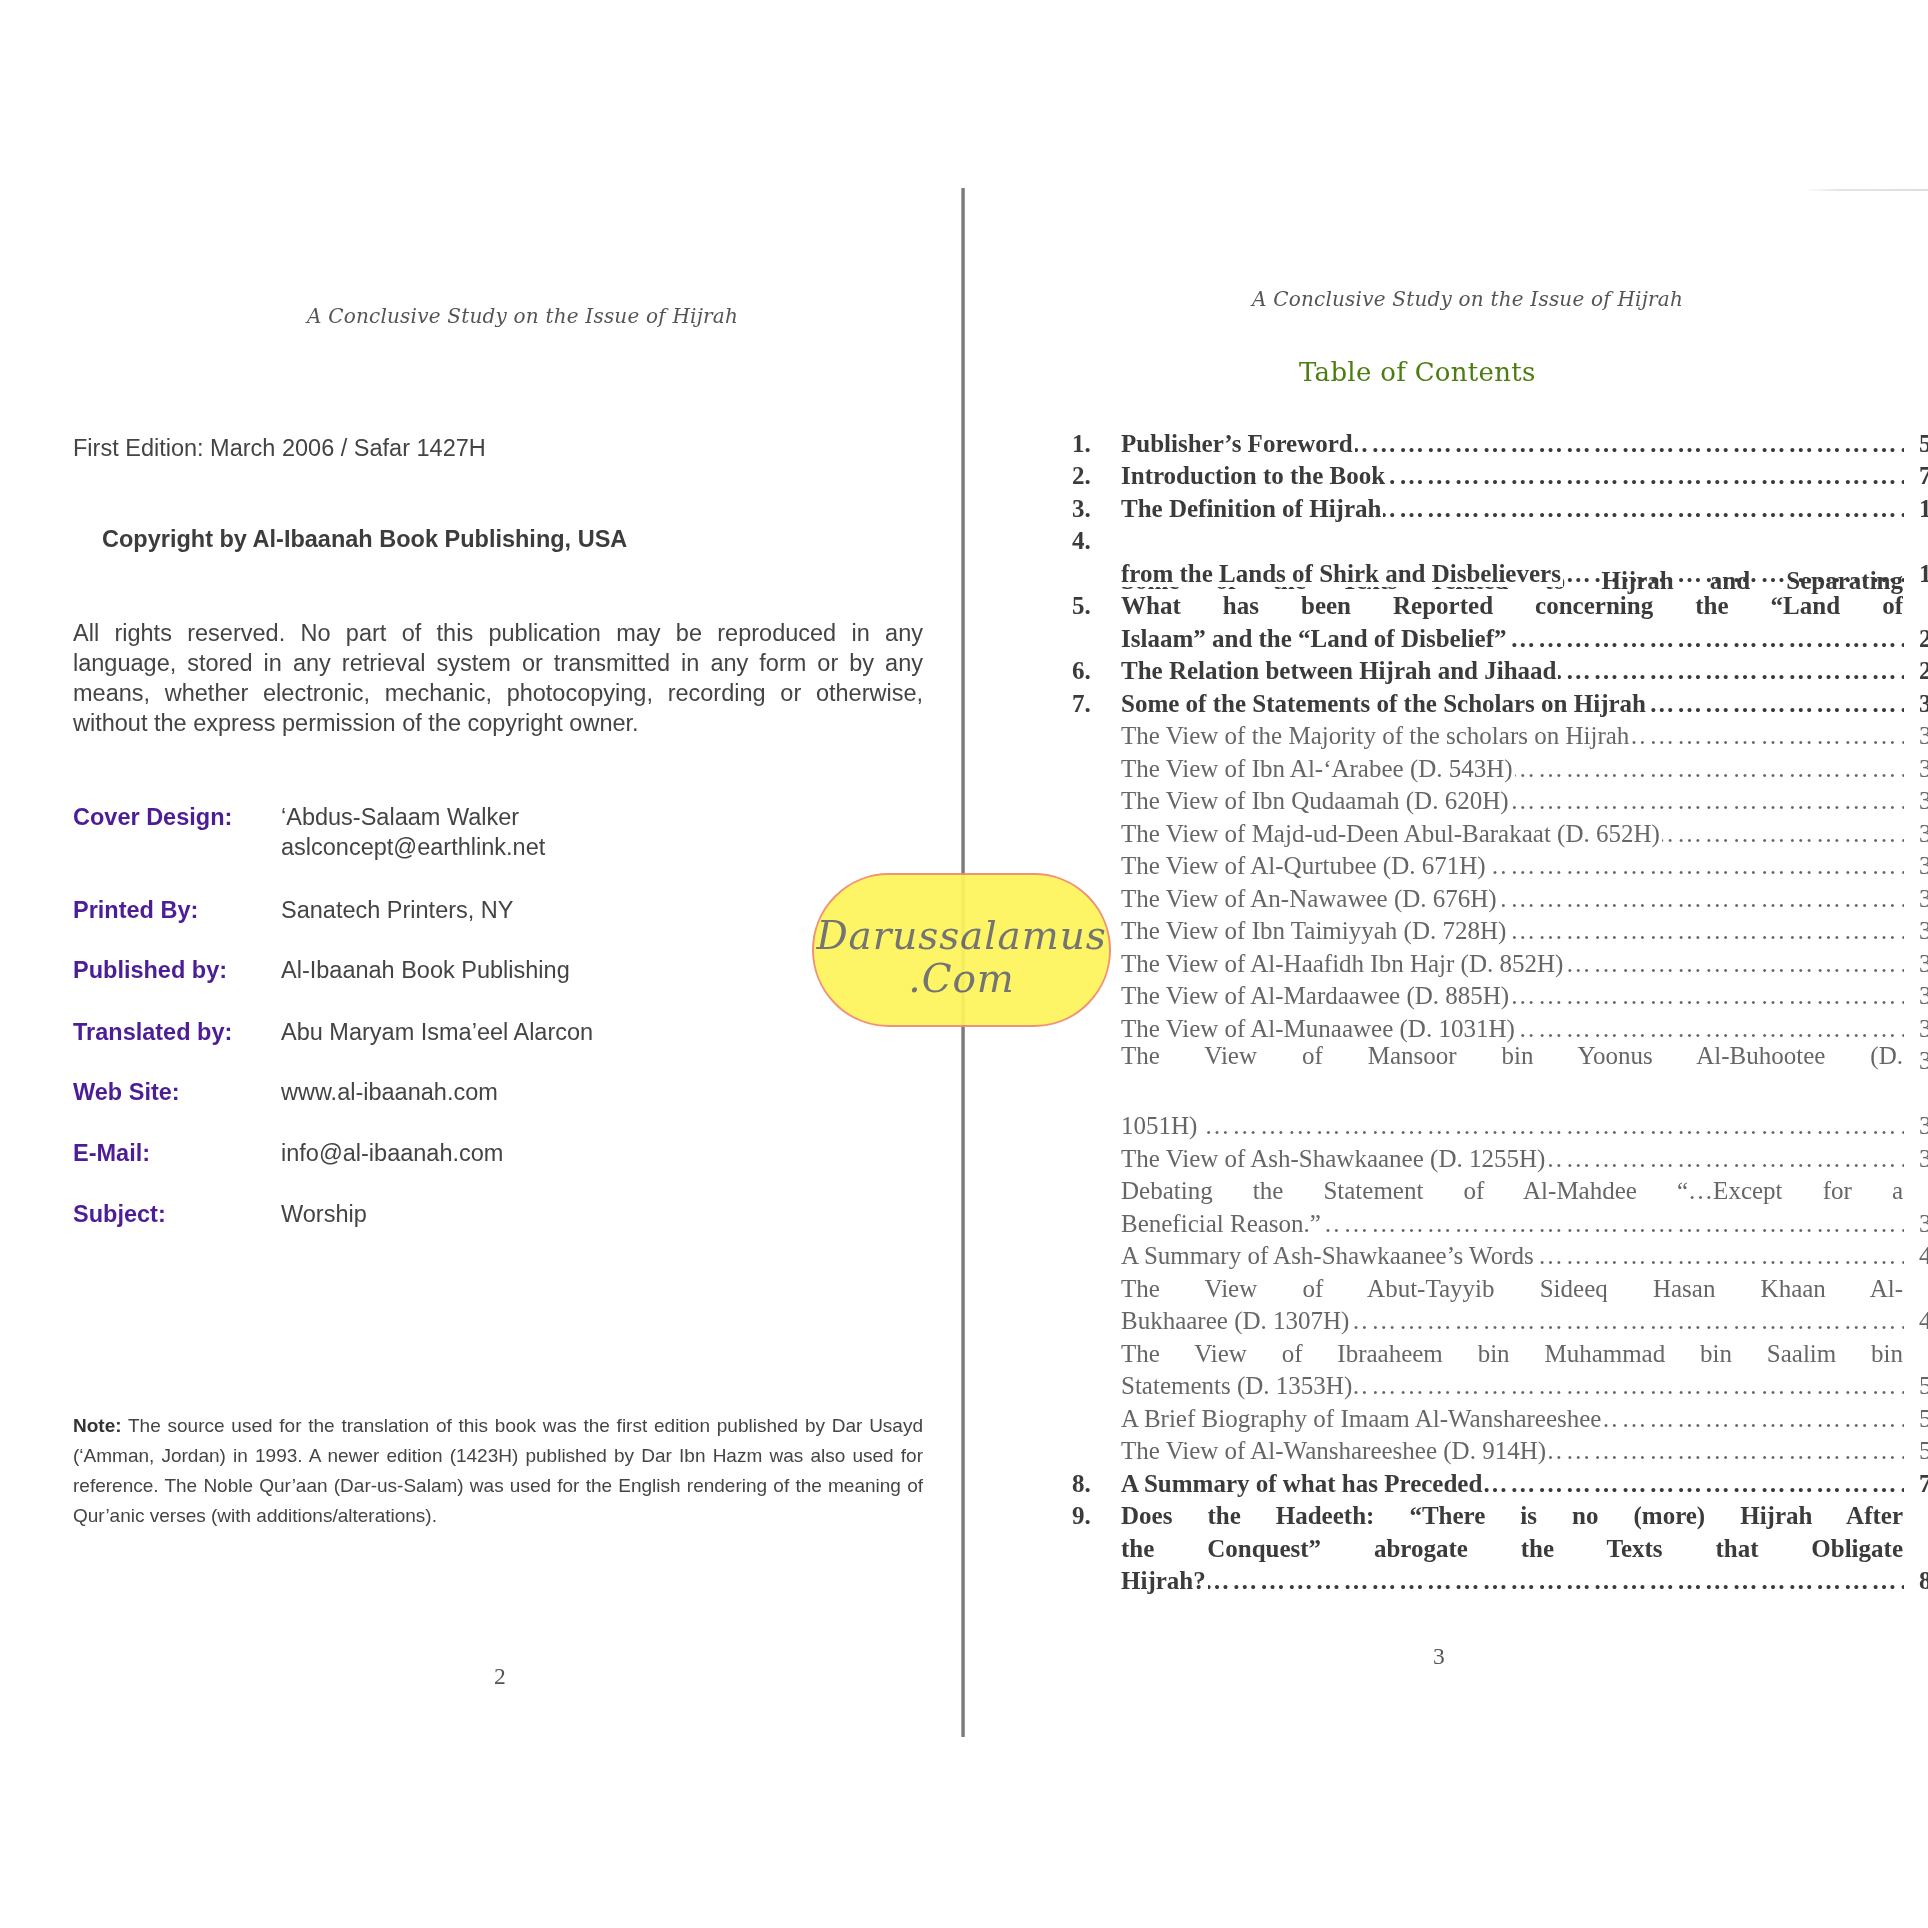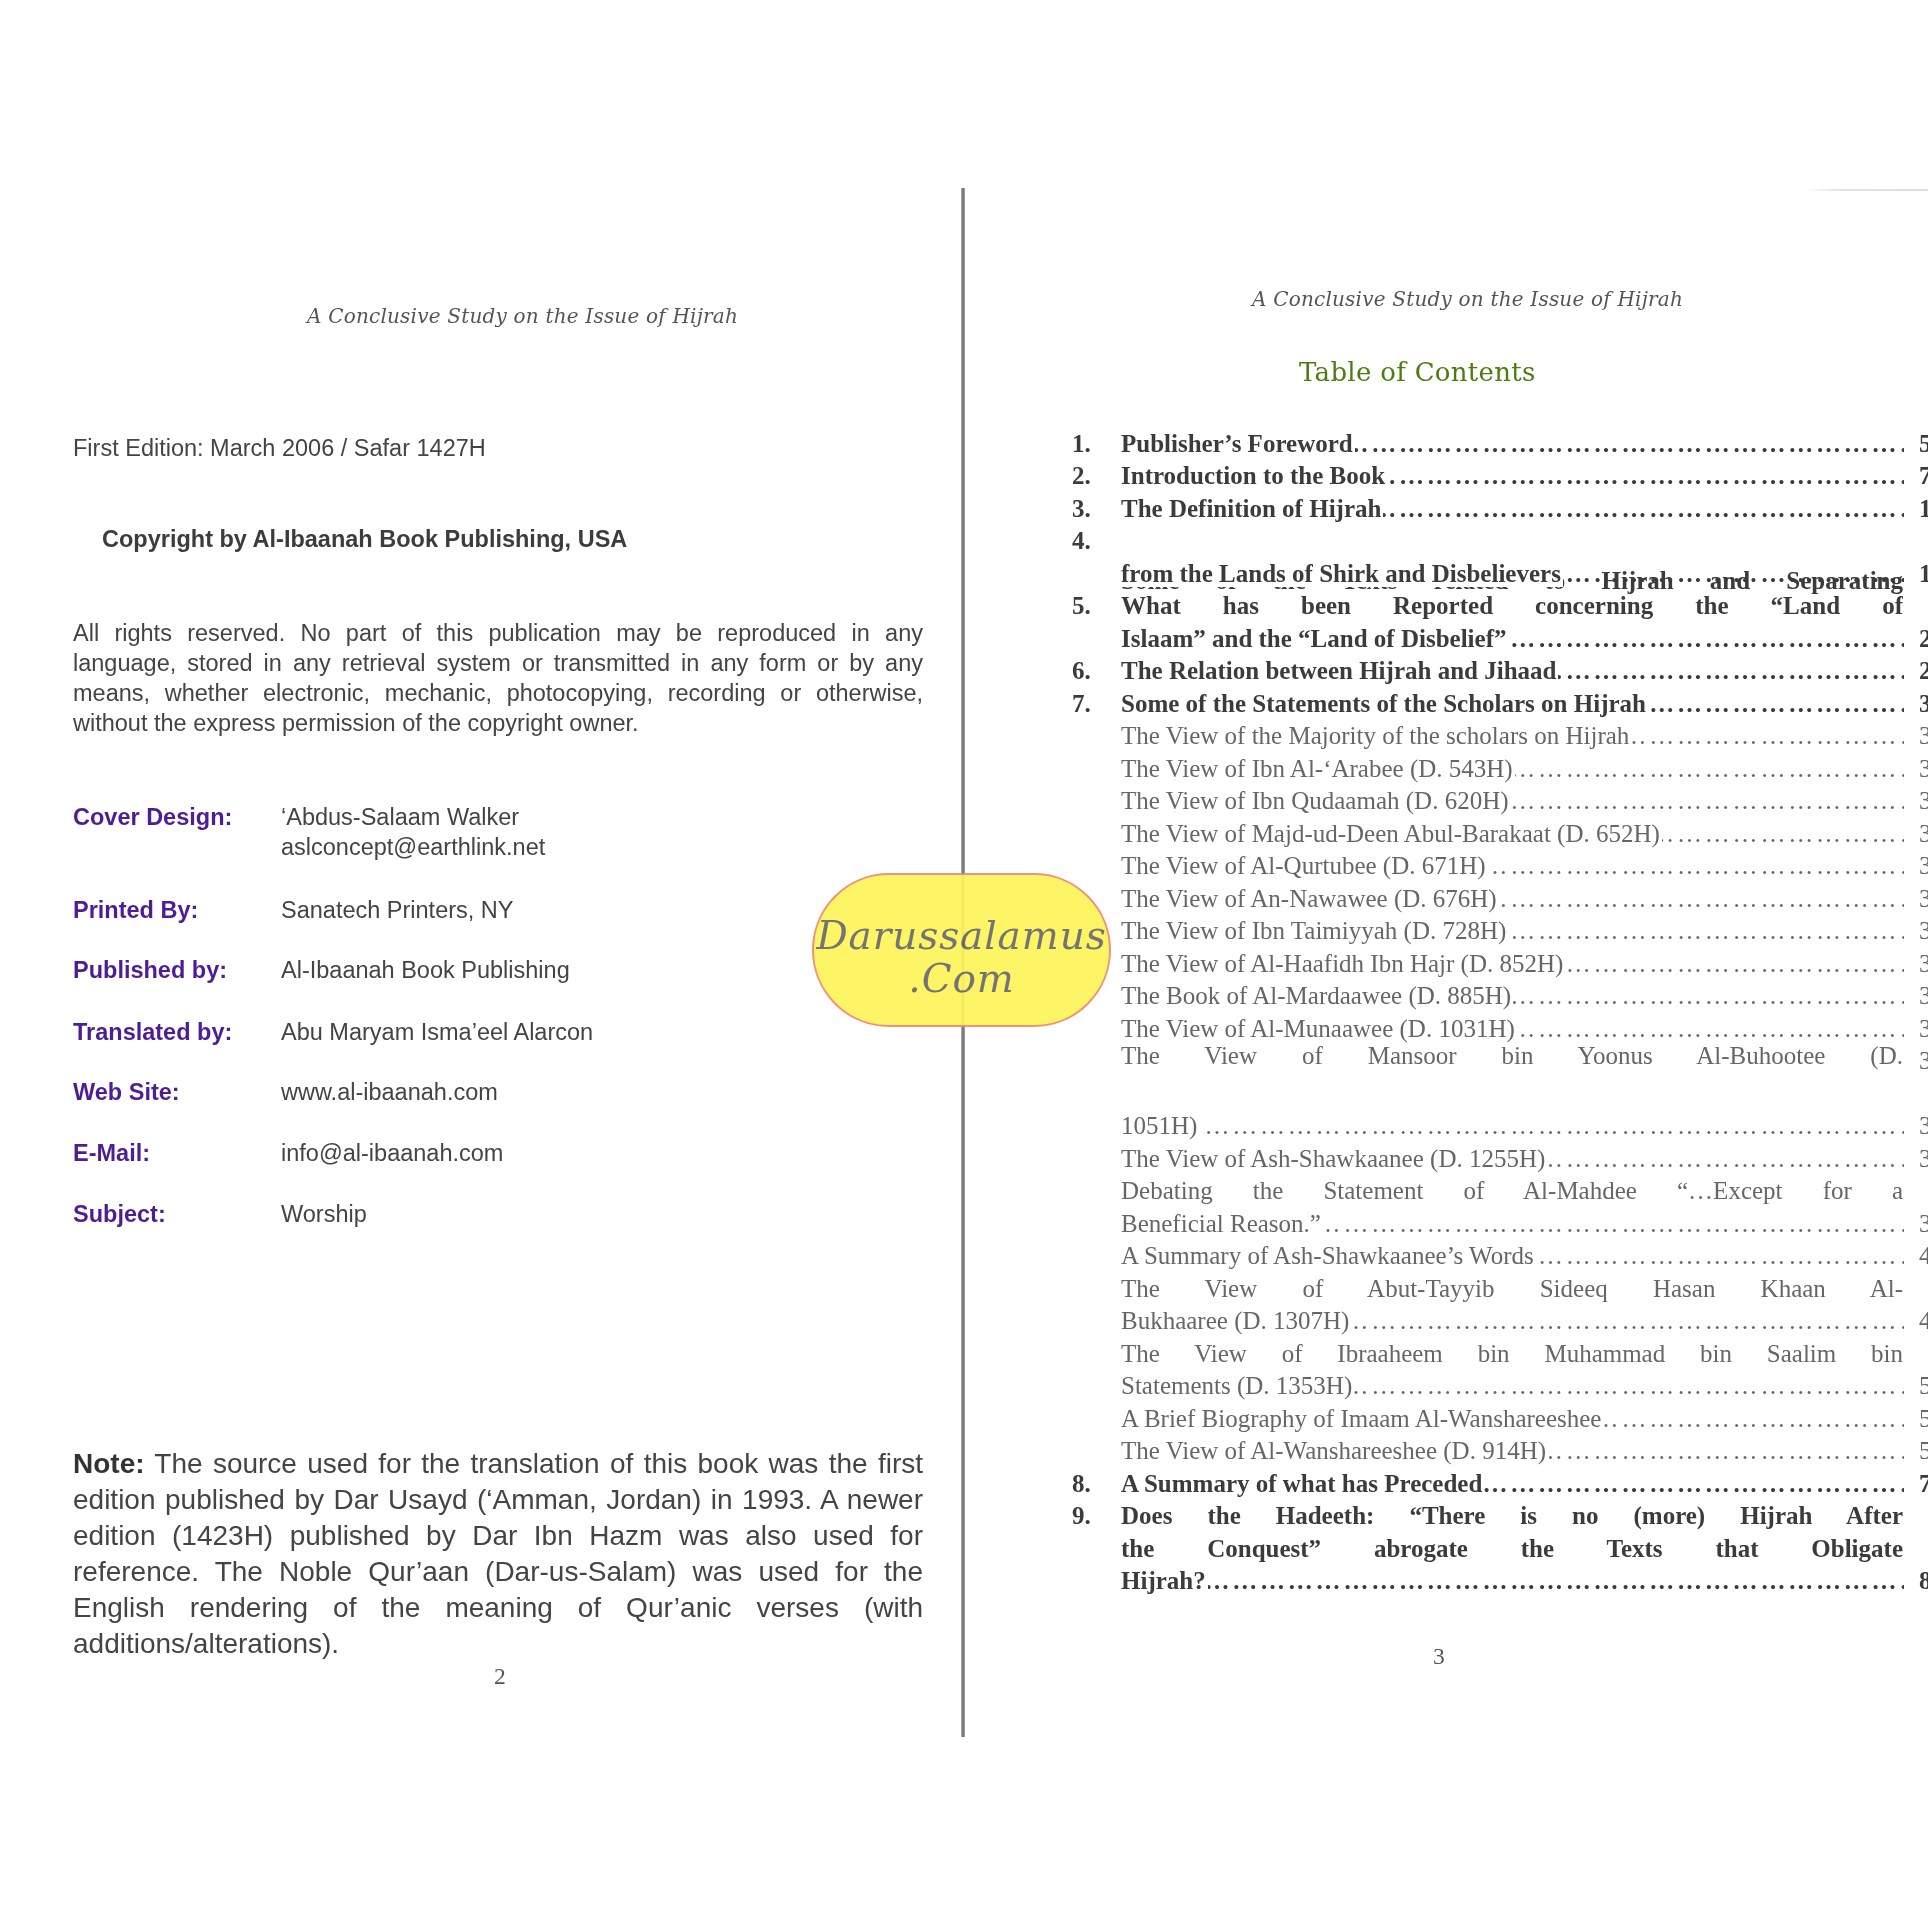--- a/index.html
+++ b/index.html
@@ -77,22 +77,22 @@
     }
     .credit-value {
       position: absolute; left: 208px; color: #444;
     }
     .lp-visit {
       position: absolute; left: 73px; top: 1258px; width: 850px;
       font-size: 23.5px; line-height: 30px; color: #444; text-align: justify;
     }
     .lp-visit b { color: #333; }
     .lp-note {
-      position: absolute; left: 73px; top: 1446px; width: 850px;
-      font-size: 28px; line-height: 36px; color: #444; text-align: justify;
+      position: absolute; left: 73px; top: 1411px; width: 850px;
+      font-size: 19px; line-height: 30px; color: #444; text-align: justify;
     }
     .lp-note b { color: #333; }
     .page-number {
       position: absolute;
       font-family: "Liberation Serif", serif;
       font-size: 23.5px; color: #555;
     }
 
     
     .toc-title {
@@ -292,21 +292,21 @@
       <span class="toc-leader" style="width: 783px;"><span class="dots">…………………………………………………………………………………………………………</span><span class="lbl">The View of Ibn Taimiyyah (D. 728H)</span></span>
       <span class="toc-page">36</span>
     </div>
     <div class="toc-line sub" style="top: 520px;">
       <span class="toc-num"></span>
       <span class="toc-leader" style="width: 783px;"><span class="dots">…………………………………………………………………………………………………………</span><span class="lbl">The View of Al-Haafidh Ibn Hajr (D. 852H)</span></span>
       <span class="toc-page">36</span>
     </div>
     <div class="toc-line sub" style="top: 552px;">
       <span class="toc-num"></span>
-      <span class="toc-leader" style="width: 783px;"><span class="dots">…………………………………………………………………………………………………………</span><span class="lbl">The Book of Al-Mardaawee (D. 885H)</span></span>
+      <span class="toc-leader" style="width: 783px;"><span class="dots">…………………………………………………………………………………………………………</span><span class="lbl">The View of Al-Mardaawee (D. 885H)</span></span>
       <span class="toc-page">37</span>
     </div>
     <div class="toc-line sub" style="top: 585px;">
       <span class="toc-num"></span>
       <span class="toc-leader" style="width: 783px;"><span class="dots">…………………………………………………………………………………………………………</span><span class="lbl">The View of Al-Munaawee (D. 1031H)</span></span>
       <span class="toc-page">38</span>
     </div>
     <div class="toc-line sub" style="top: 617px;">
       <span class="toc-num"></span>
       <span class="toc-leader" style="width: 783px;"><span class="dots">…………………………………………………………………………………………………………</span></span>

